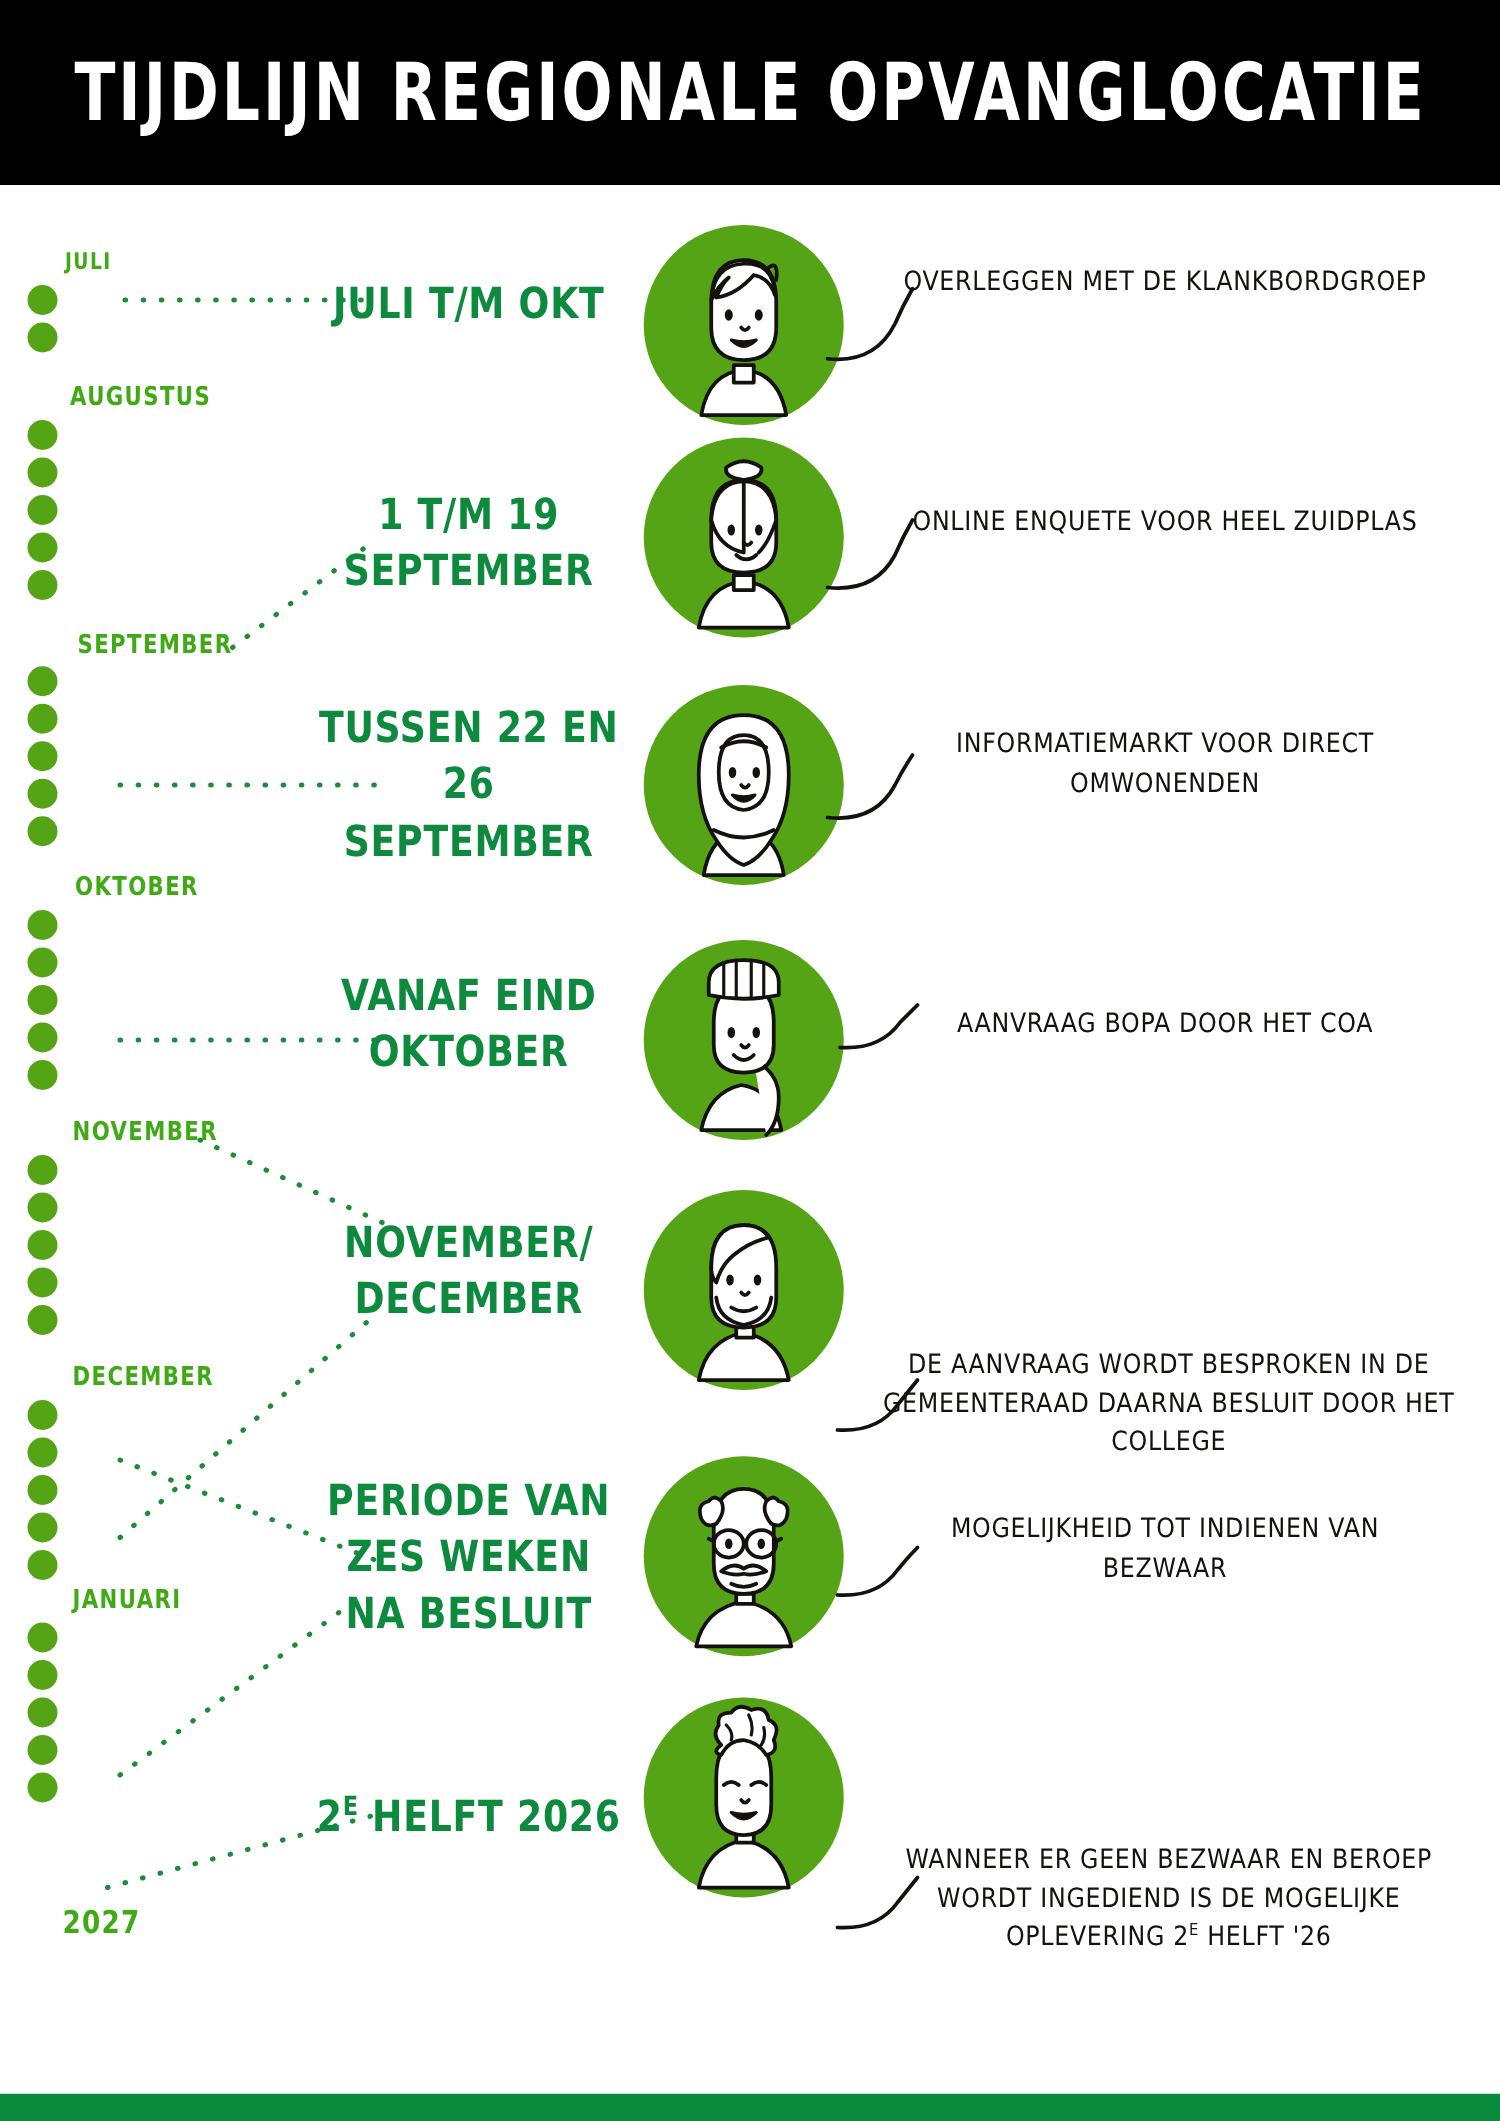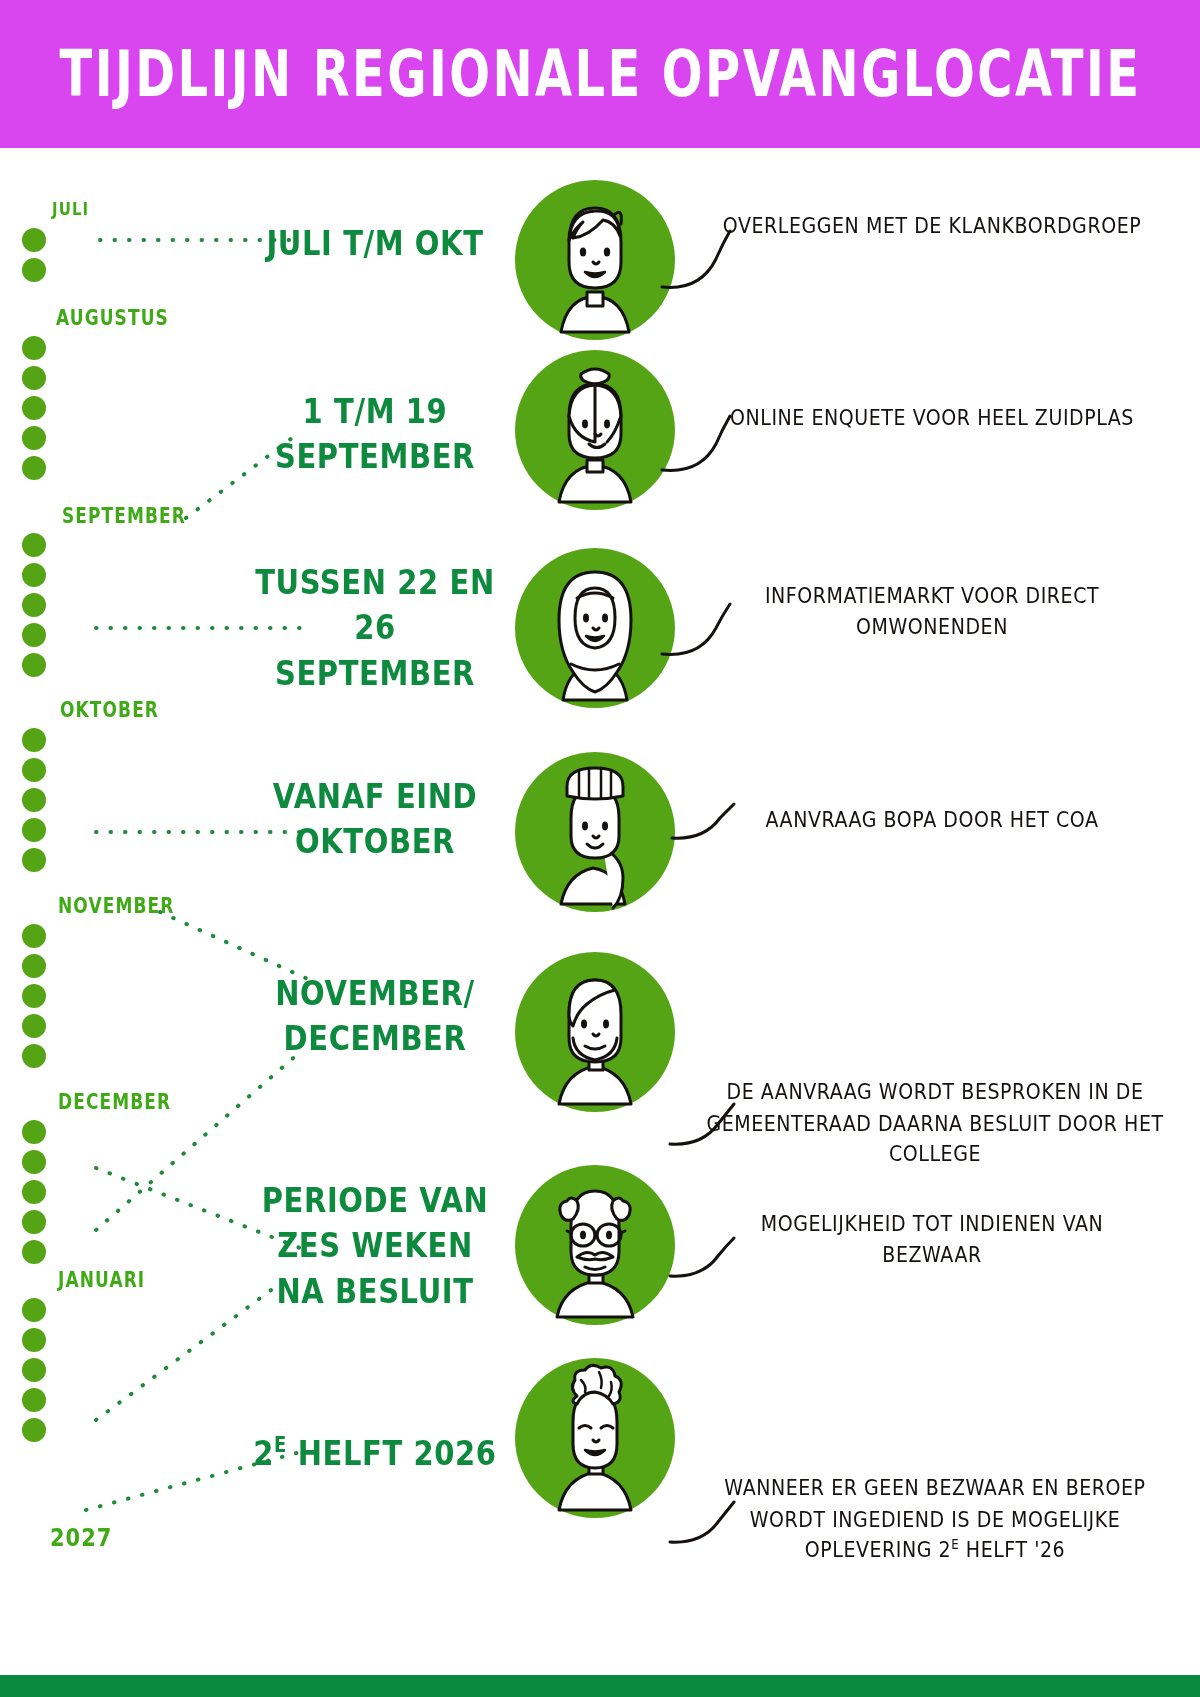--- a/index.html
+++ b/index.html
@@ -20,21 +20,21 @@
     background: #ffffff;
     overflow: hidden;
   }
 
   
   .header-bar {
     position: absolute;
     left: 0; top: 0;
     width: 1200px;
     height: 148px;
-    background: #d946ef;
+    background: #000000;
     display: flex;
     align-items: center;
     justify-content: center;
   }
   .header-title {
     color: #ffffff;
     font-family: "DejaVu Sans", sans-serif;
     font-size: 50px;
     font-weight: 700;
     letter-spacing: 2.5px;

